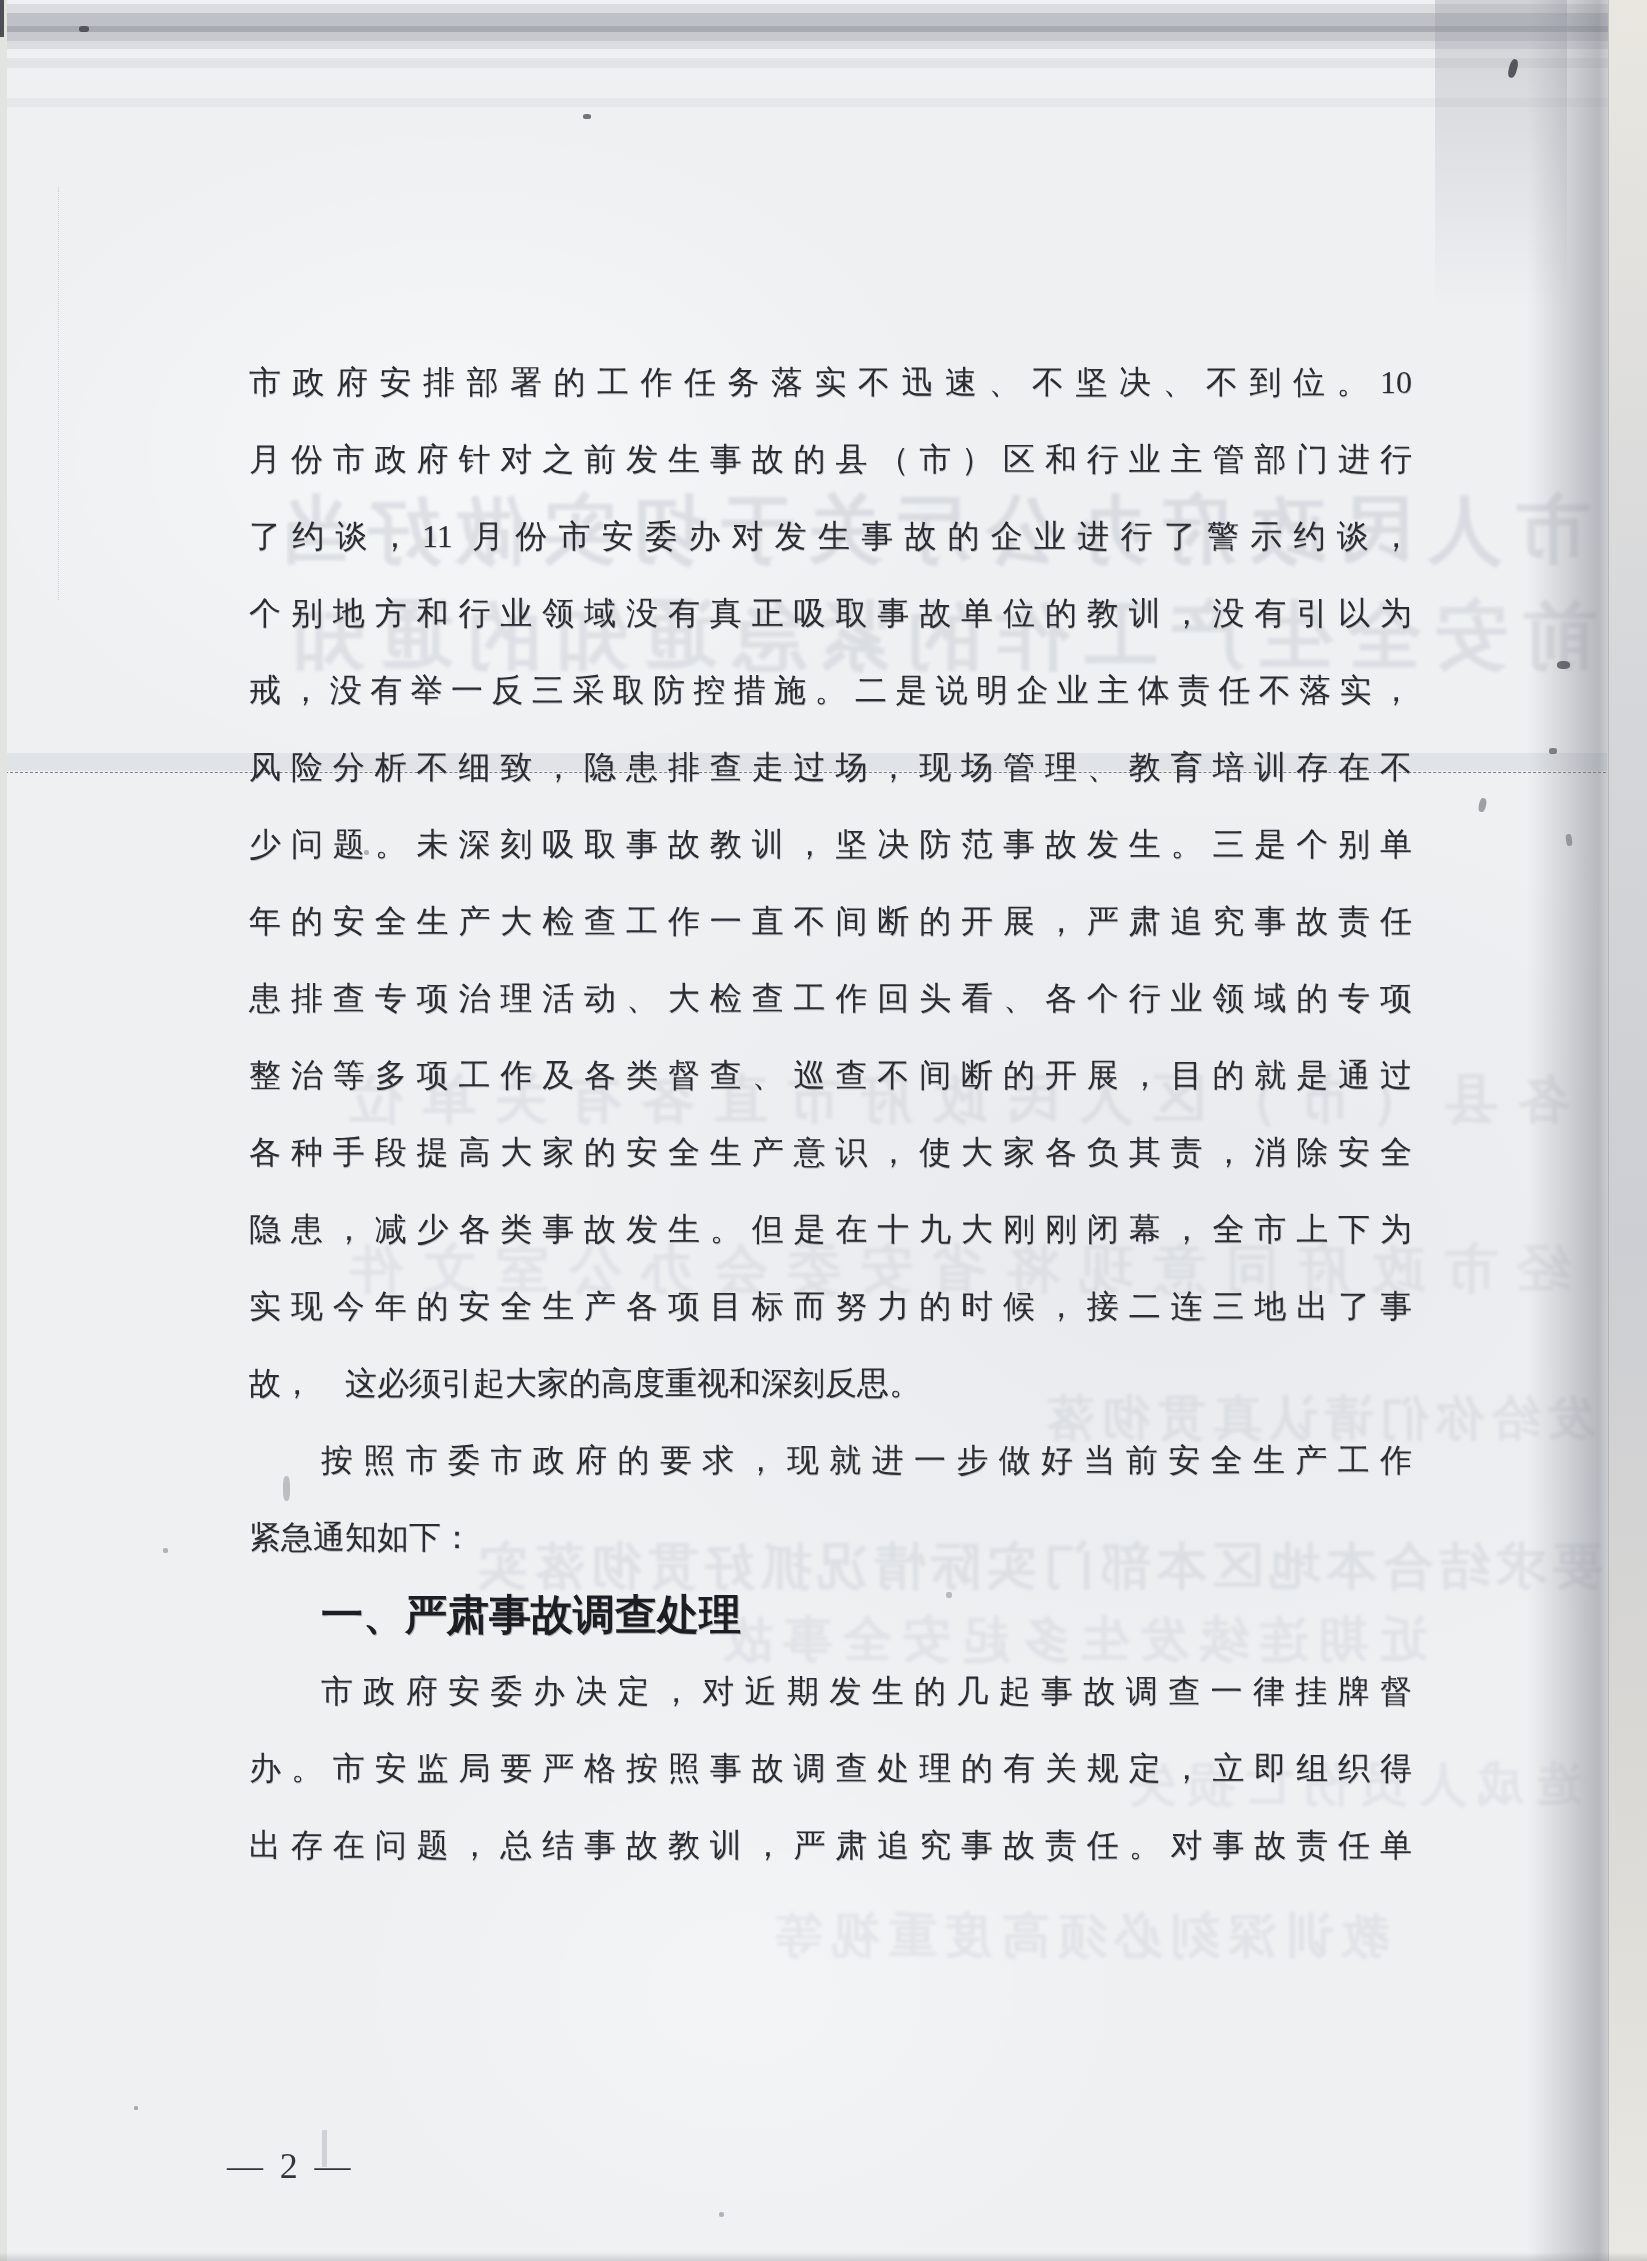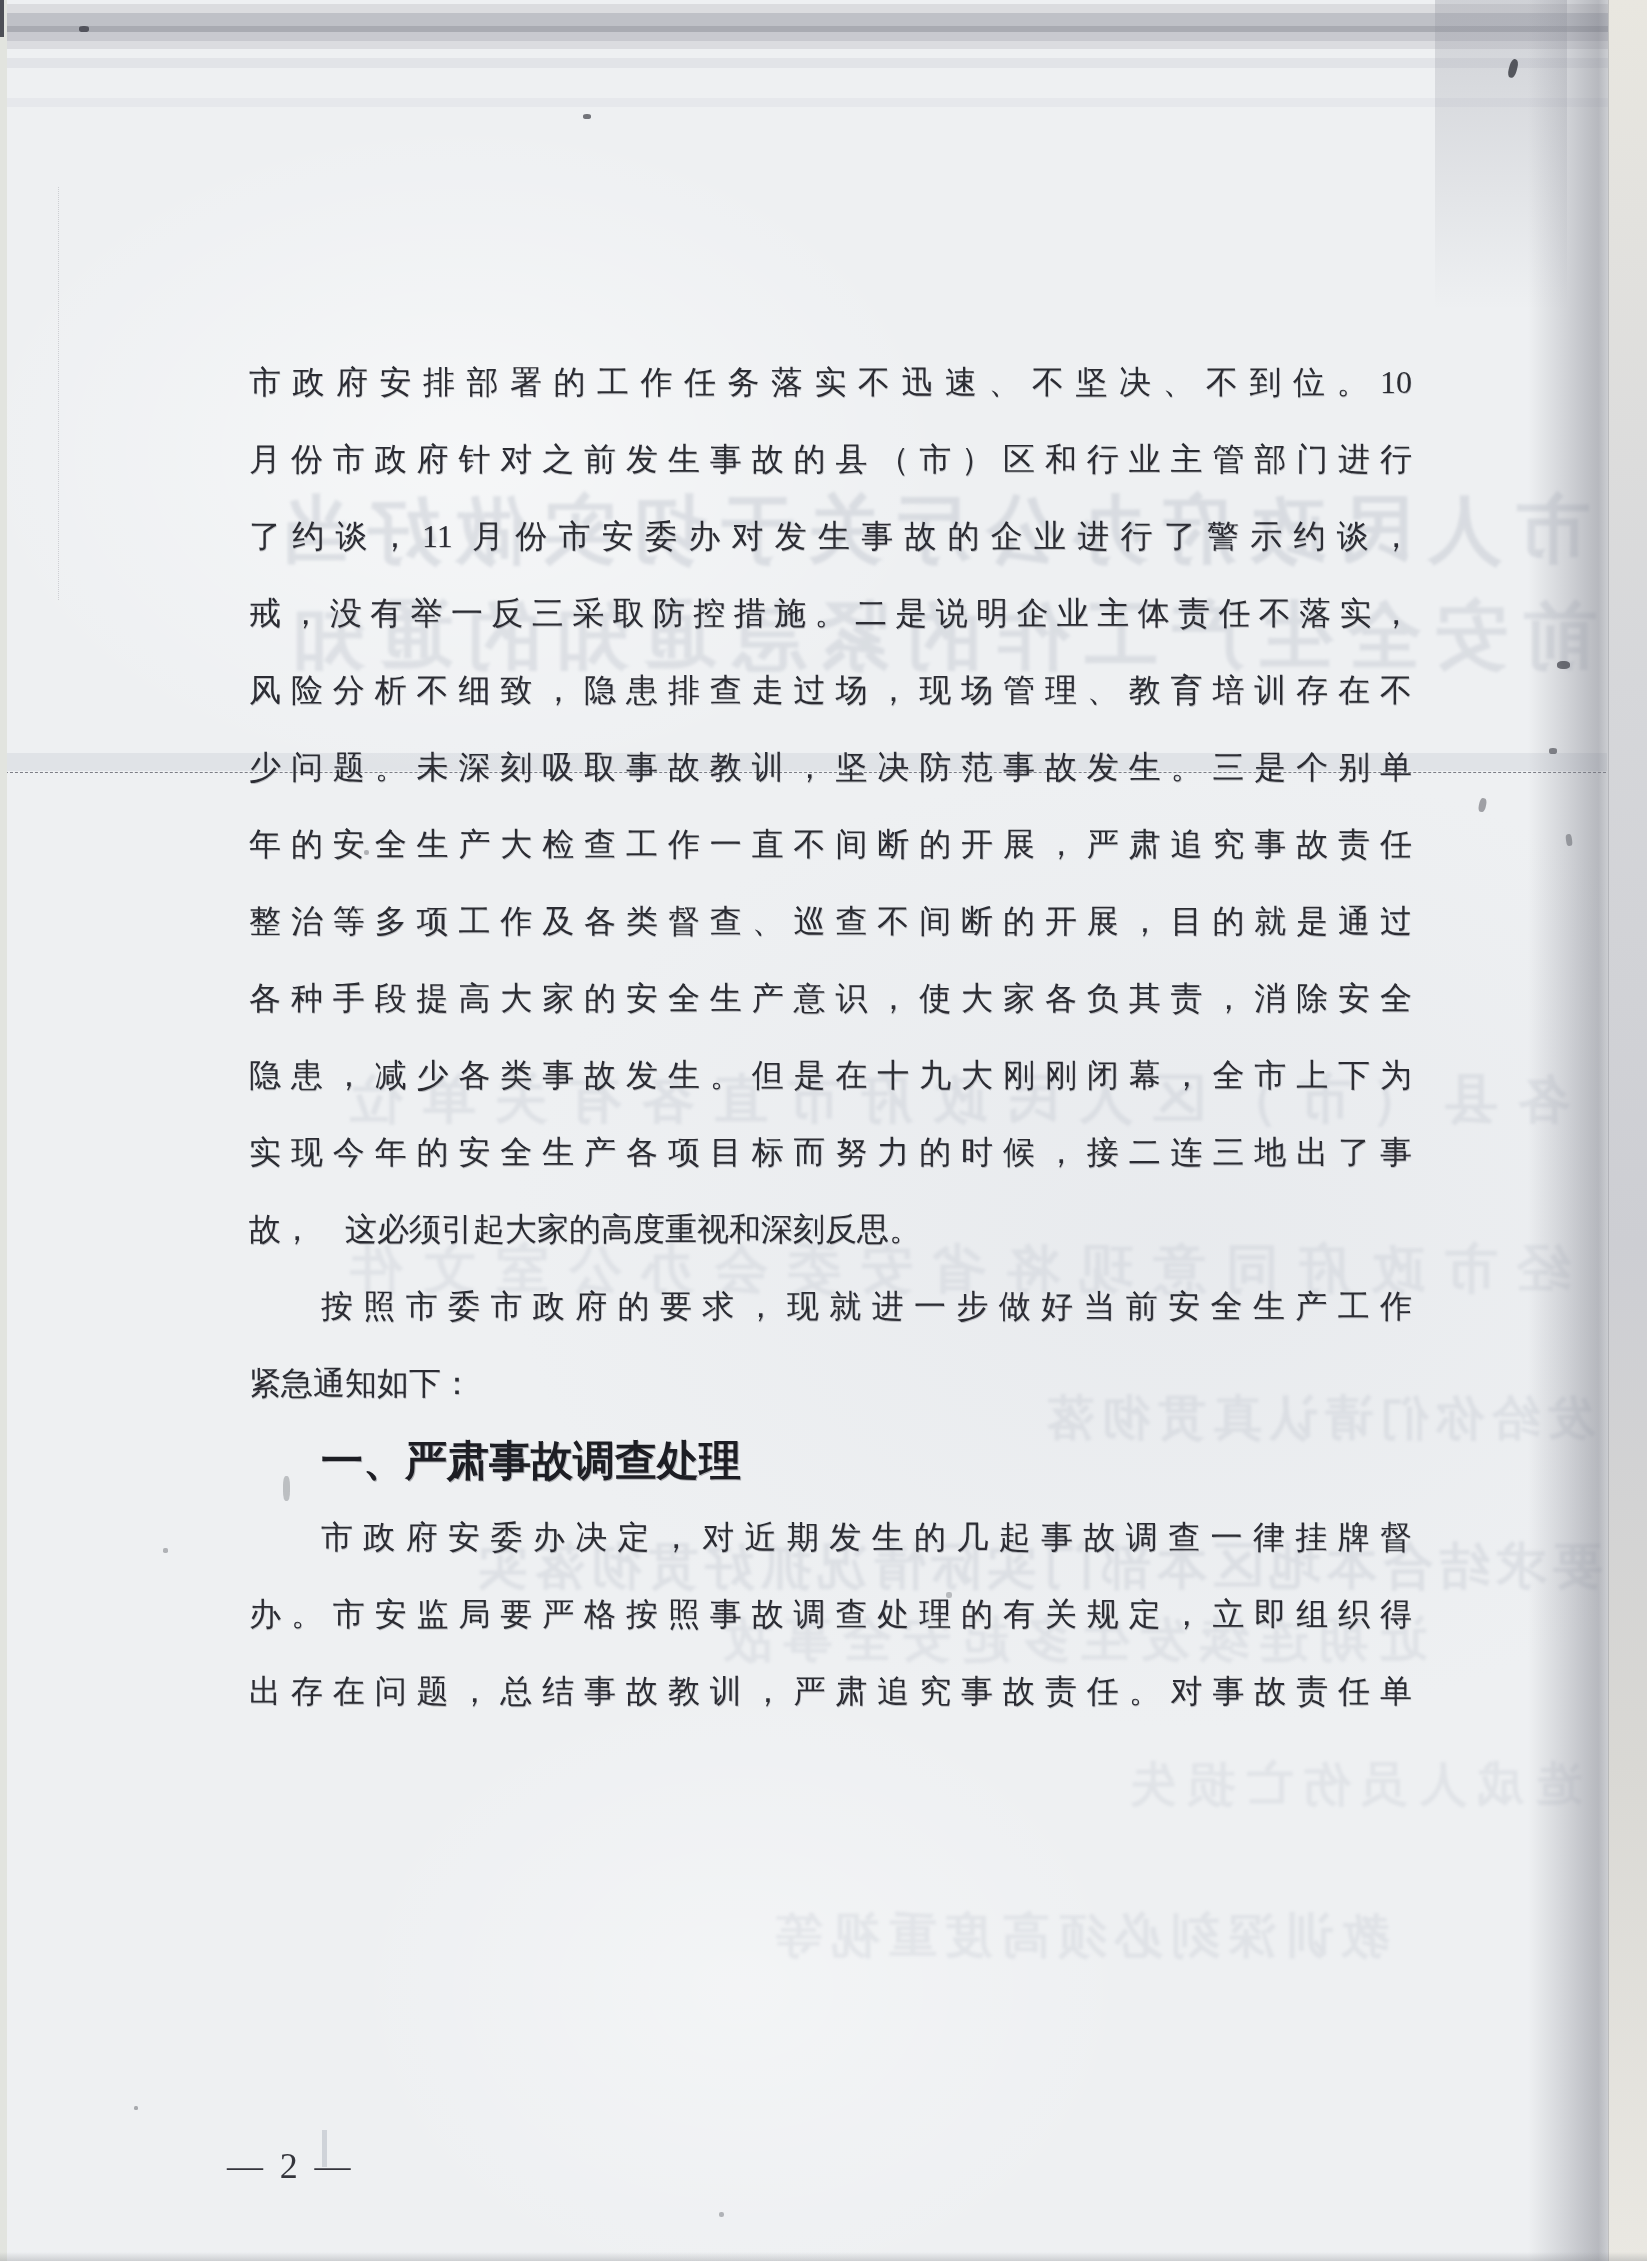--- a/index.html
+++ b/index.html
@@ -102,24 +102,26 @@
   <div class="edge-right-strip"></div>
   <div class="edge-left-strip"></div>
   <div class="corner-slash"></div>
   <div class="crease"></div>
   <div class="bottom-shade"></div>
 
   <div class="text-block">
       <div class="line j">市政府安排部署的工作任务落实不迅速、不坚决、不到位。10</div>
       <div class="line j">月份市政府针对之前发生事故的县（市）区和行业主管部门进行</div>
       <div class="line j">了约谈，11 月份市安委办对发生事故的企业进行了警示约谈，</div>
+      <div class="line j">个别地方和行业领域没有真正吸取事故单位的教训，没有引以为</div>
       <div class="line j">戒，没有举一反三采取防控措施。二是说明企业主体责任不落实，</div>
       <div class="line j">风险分析不细致，隐患排查走过场，现场管理、教育培训存在不</div>
       <div class="line j">少问题。未深刻吸取事故教训，坚决防范事故发生。三是个别单</div>
       <div class="line j">年的安全生产大检查工作一直不间断的开展，严肃追究事故责任</div>
+      <div class="line j">患排查专项治理活动、大检查工作回头看、各个行业领域的专项</div>
       <div class="line j">整治等多项工作及各类督查、巡查不间断的开展，目的就是通过</div>
       <div class="line j">各种手段提高大家的安全生产意识，使大家各负其责，消除安全</div>
       <div class="line j">隐患，减少各类事故发生。但是在十九大刚刚闭幕，全市上下为</div>
       <div class="line j">实现今年的安全生产各项目标而努力的时候，接二连三地出了事</div>
       <div class="line s">故，　这必须引起大家的高度重视和深刻反思。</div>
       <div class="line j ind">按照市委市政府的要求，现就进一步做好当前安全生产工作</div>
       <div class="line s">紧急通知如下：</div>
       <div class="line h ind">一、严肃事故调查处理</div>
       <div class="line j ind">市政府安委办决定，对近期发生的几起事故调查一律挂牌督</div>
       <div class="line j">办。市安监局要严格按照事故调查处理的有关规定，立即组织得</div>

